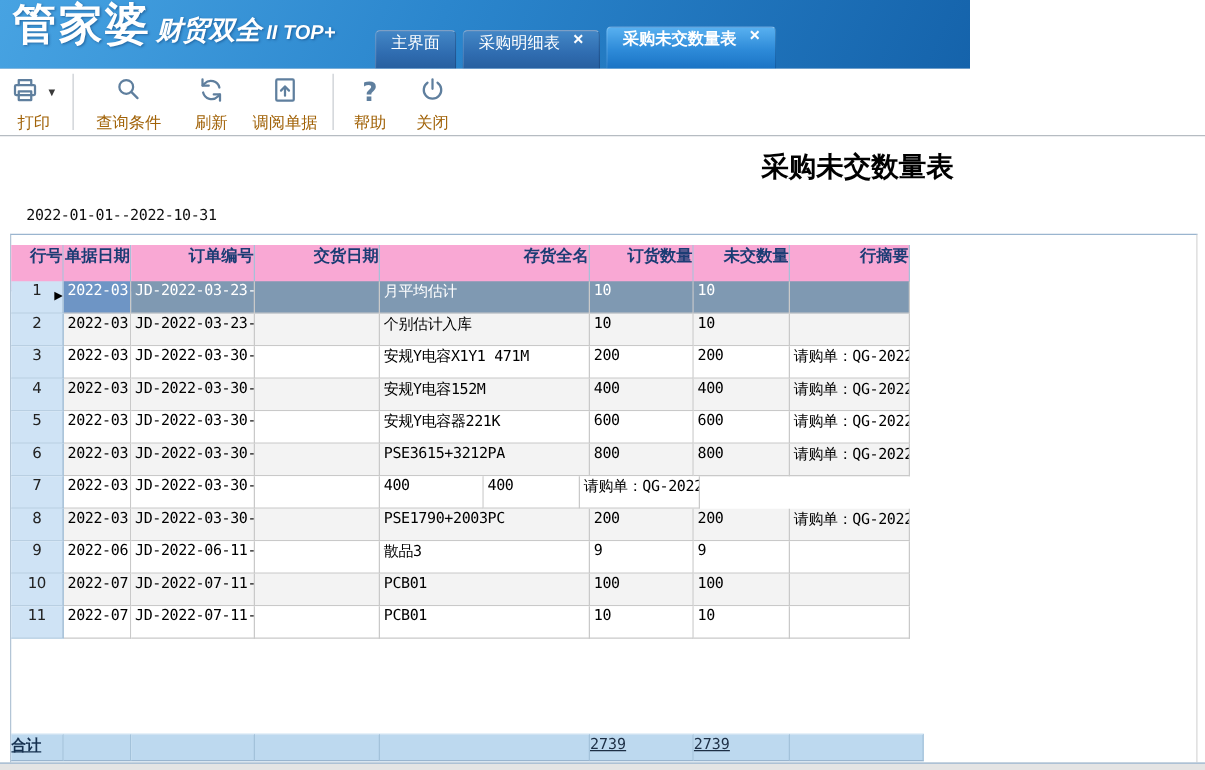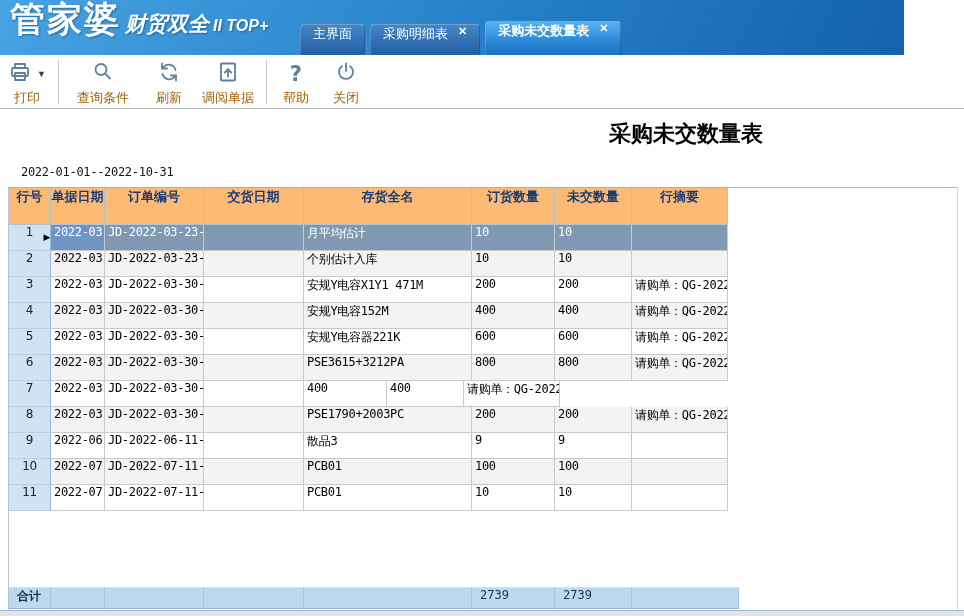--- a/index.html
+++ b/index.html
@@ -1,20 +1,20 @@
 <!DOCTYPE html>
 <html><head>
 <meta charset="utf-8">
 <style>
   html,body{margin:0;padding:0;}
   body{width:964px;height:616px;overflow:hidden;background:#fff;position:relative;
        font-family:"Liberation Sans", sans-serif;}
 
   
-  .app-header{position:absolute;left:0;top:0;width:904px;height:55px;
+  .app-header{position:absolute;left:0;top:0;width:776px;height:55px;
     background:linear-gradient(115deg,#55acе8 0%,#3f9ade 0%,#2b86cd 45%,#1563ab 100%);
     background:linear-gradient(115deg,#47a3e2 0%,#2b86cd 45%,#1563ab 100%);
     border-bottom:1px solid #0f57a0;}
   .logo{position:absolute;left:10px;top:-4px;color:#fff;white-space:nowrap;
     text-shadow:1px 1px 2px rgba(0,40,90,.45);}
   .logo-main{font-size:35px;font-weight:bold;letter-spacing:2px;}
   .logo-sub{font-size:21px;font-weight:bold;font-style:italic;margin-left:4px;}
   .logo-suffix{font-size:16px;font-weight:bold;font-style:italic;margin-left:4px;}
 
   .tabbar{position:absolute;left:300px;bottom:0;display:flex;align-items:flex-end;gap:5px;}
@@ -45,47 +45,47 @@
     font-family:"DejaVu Sans",sans-serif;}
   .date-range{position:absolute;top:165px;left:21px;font:12px "DejaVu Sans Mono",monospace;
     color:#111;letter-spacing:-0.3px;}
 
   
   .grid-panel{position:absolute;left:8px;top:187px;width:950px;height:423px;background:#fff;
     box-sizing:border-box;border-top:1px solid #9ab5cf;border-left:1px solid #b3c5d6;
     border-right:1px solid #d8d8d8;}
 
   .thead{display:flex;height:37px;width:719px;}
-  .hcell{box-sizing:border-box;height:37px;line-height:36px;text-align:center;
-    background:#fdba74;color:#1b3c74;font:bold 13px "DejaVu Sans",sans-serif;
-    border-right:1px solid #a6c0d8;border-bottom:1px solid #b0c3d5;overflow:hidden;white-space:nowrap;}
+  .hcell{box-sizing:border-box;height:37px;line-height:36px;text-align:right;
+    background:#f9a8d4;color:#1b3c74;font:bold 13px "DejaVu Sans",sans-serif;
+    border-right:1px solid #a6c0d8;border-bottom:1px solid #b0c3d5;overflow:hidden;white-space:nowrap;margin-top:8px;}
 
   .trow{display:flex;height:26px;width:719px;}
   .cell{box-sizing:border-box;height:26px;line-height:25px;padding-left:3px;
     font:12px "DejaVu Sans Mono",monospace;letter-spacing:-0.3px;color:#000;
     border-right:1px solid #c9c9c9;border-bottom:1px solid #c9c9c9;
     overflow:hidden;white-space:nowrap;background:#fff;}
   .trow:nth-child(even) .cell{background:#f3f3f3;}
   .trow.selected .cell{background:#7f99b2;color:#fff;}
   .trow.selected .cell.c1{background:#6e95c5;}
   .cell.rowno{background:#cfe3f5 !important;color:#222 !important;text-align:center;
     padding-left:0;position:relative;border-right:1px solid #9db8d0;border-bottom:1px solid #b9cfe2;
     font-family:"DejaVu Sans",sans-serif;}
   .selmark{display:none;}
   .trow.selected .selmark{display:block;position:absolute;right:0;top:0;line-height:25px;
     font-size:9px;color:#000;}
 
   .w0{width:42px}.w1{width:54px}.w2{width:99px}.w3{width:100px}
   .w4{width:168px}.w5{width:83px}.w6{width:77px}.w7{width:96px}.w7f{width:107px}
 
   .tfoot{position:absolute;left:0;top:399px;display:flex;height:22px;}
-  .fcell{box-sizing:border-box;height:22px;line-height:21px;padding-left:8px;
+  .fcell{box-sizing:border-box;height:22px;line-height:21px;padding-left:0;
     background:#bdd9ef;border-right:1px solid #a3c2da;border-top:1px solid #cfe2f2;
     border-bottom:1px solid #9ab5cf;font:12px "DejaVu Sans Mono",monospace;color:#1d2f45;
-    overflow:hidden;white-space:nowrap;}
+    overflow:hidden;white-space:nowrap;text-decoration:underline;}
   .fcell.flabel{font-family:"DejaVu Sans",sans-serif;font-weight:bold;color:#15304f;}
 
   .hscroll{position:absolute;left:0;top:610px;width:964px;height:6px;background:#e4e4e4;
     border-top:1px solid #9ab5cf;box-sizing:border-box;}
 </style>
 </head>
 <body>
 
 <div class="app-header">
   <div class="logo">

